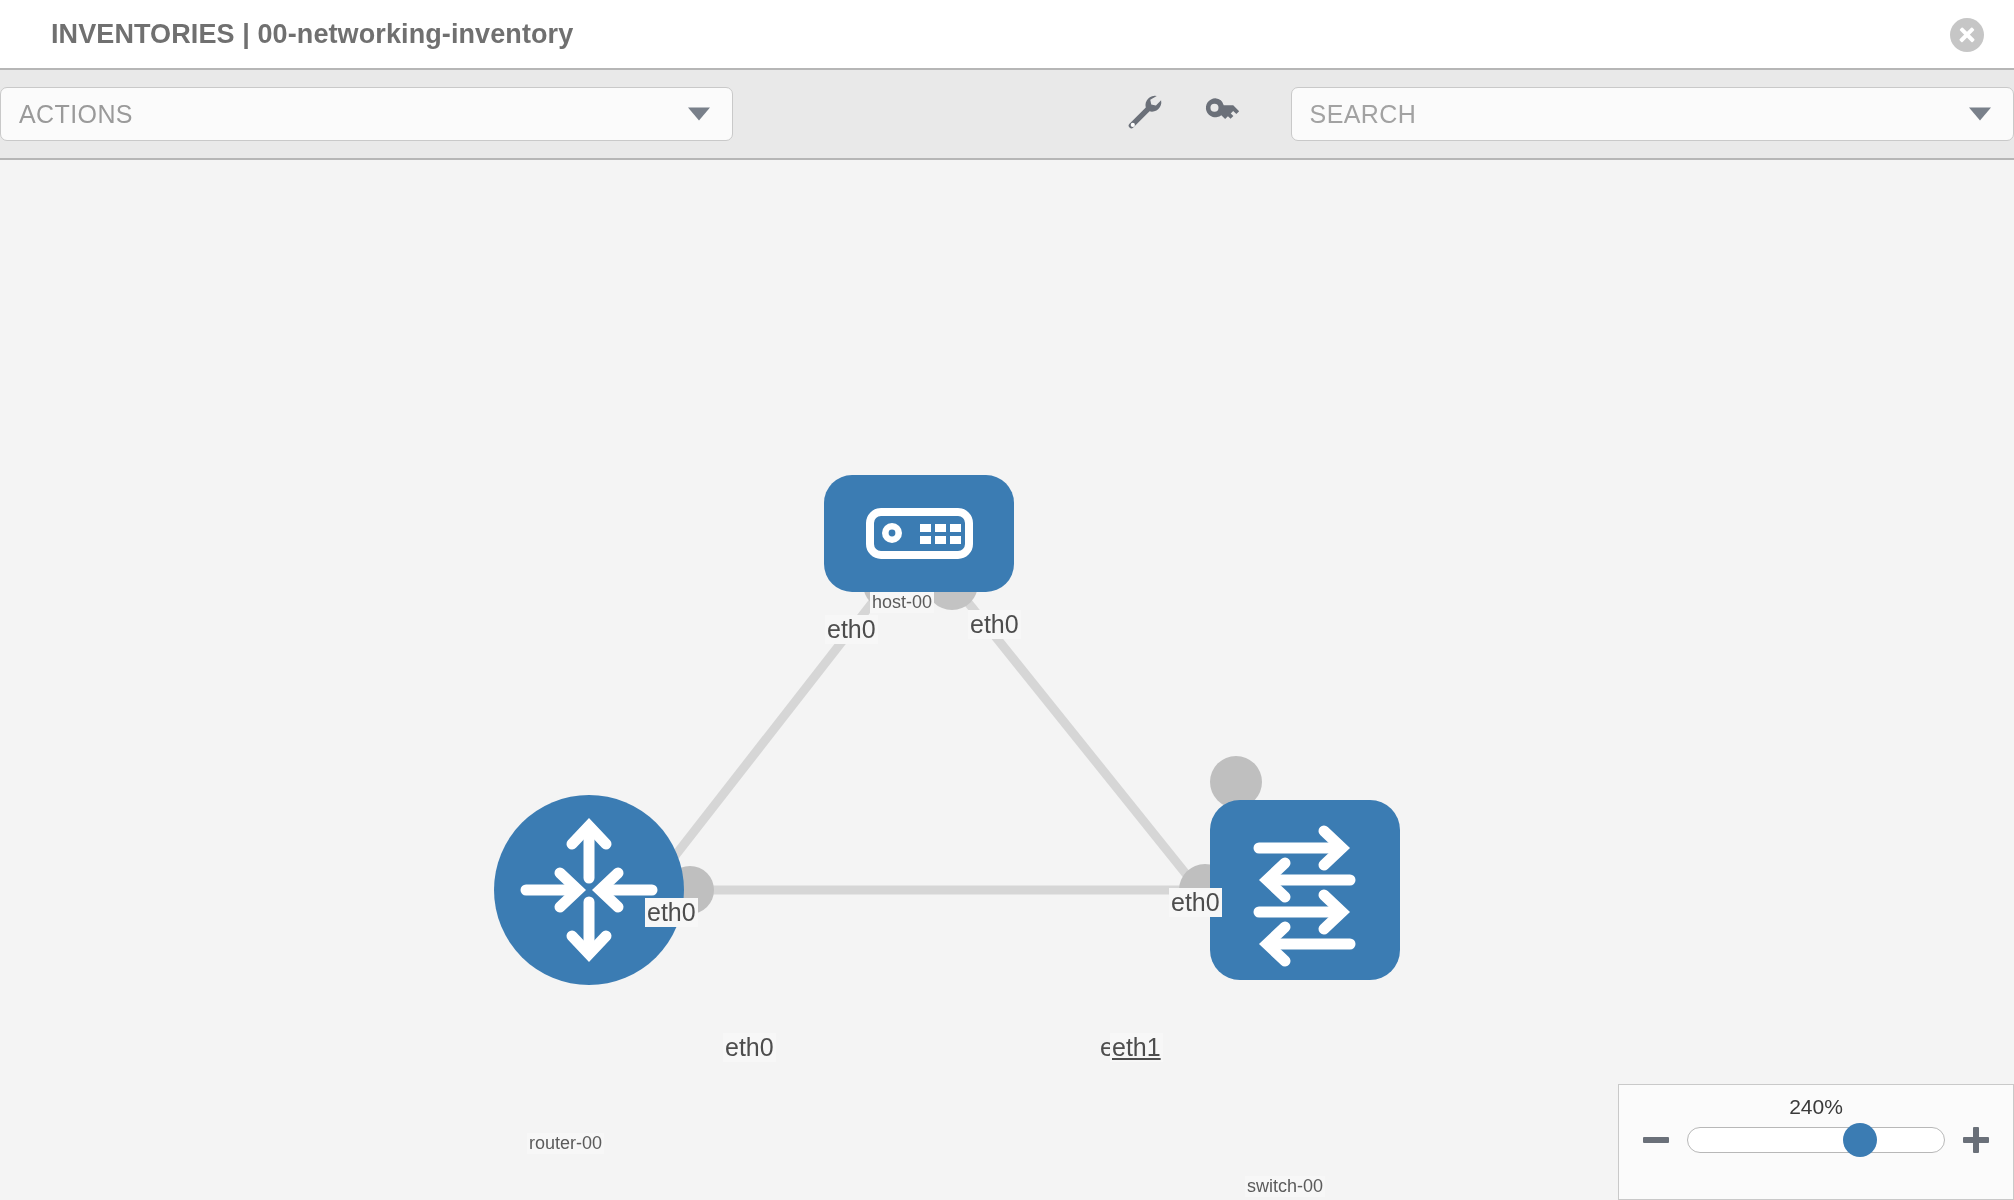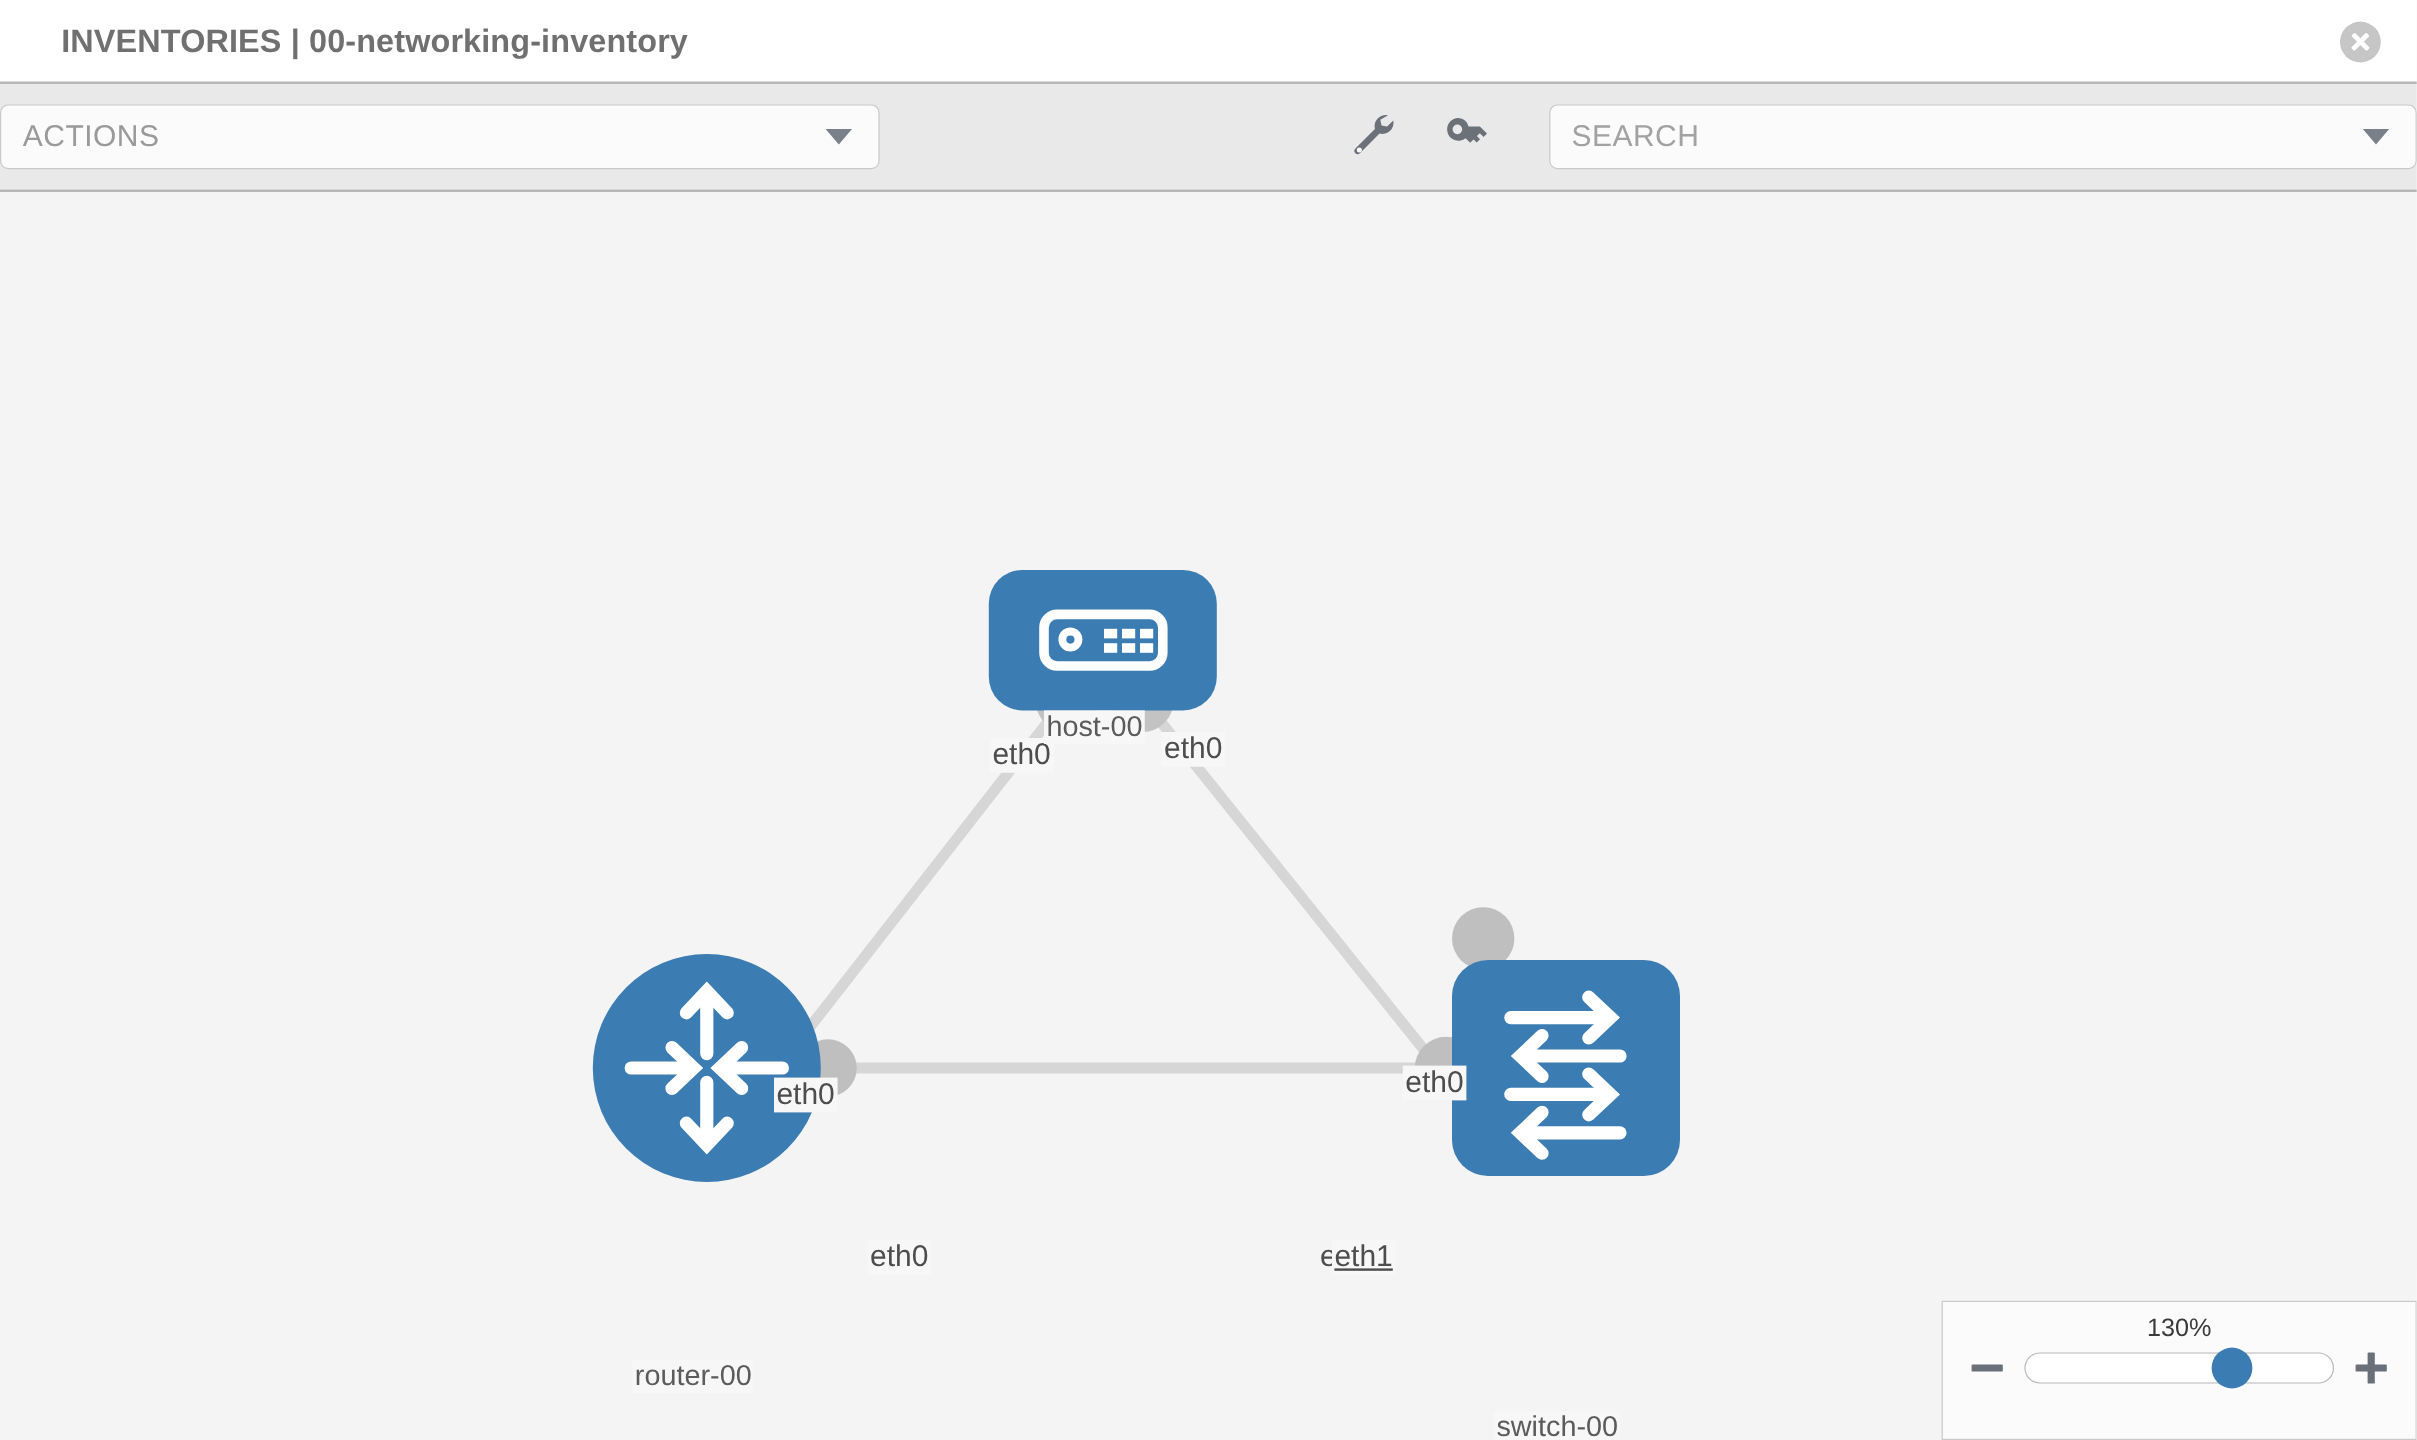--- a/index.html
+++ b/index.html
@@ -103,21 +103,21 @@
   .canvas {
     position: absolute; top: 160px; left: 0;
     width: 2014px; height: 1040px;
     background: #f4f4f4;
     overflow: hidden;
   }
   .topology-svg { position: absolute; left: 0; top: 0; }
 
   .node-label {
     position: absolute;
-    font-size: 24px;
+    font-size: 18px;
     color: #5b5b5b;
     background: #f7f7f7;
     white-space: nowrap;
     padding: 0 2px;
   }
   .iface-label {
     position: absolute;
     font-size: 25px;
     color: #4d4d4d;
     background: #f7f7f7;
@@ -290,21 +290,21 @@
     <span class="iface-label" style="left:1169px; top:728px;">eth0</span>
     <span class="iface-label" style="left:723px; top:873px;">eth0</span>
     <span class="iface-label" style="left:1098px; top:873px; background:transparent;">eth0</span>
     <span class="iface-label" style="left:1110px; top:873px;text-decoration:underline;">eth1</span>
 
     <span class="node-label" style="left:870px; top:432px;">host-00</span>
     <span class="node-label" style="left:527px; top:973px;">router-00</span>
     <span class="node-label" style="left:1245px; top:1016px;">switch-00</span>
 
     <div class="zoom-panel">
-      <div class="zoom-value">130%</div>
+      <div class="zoom-value">240%</div>
       <div class="zoom-row">
         <span class="zoom-minus"></span>
         <span class="zoom-track">
           <span class="zoom-thumb" id="zoom-thumb" style="left: 67%;"></span>
         </span>
         <span class="zoom-plus"></span>
       </div>
     </div>
 
   </div>

